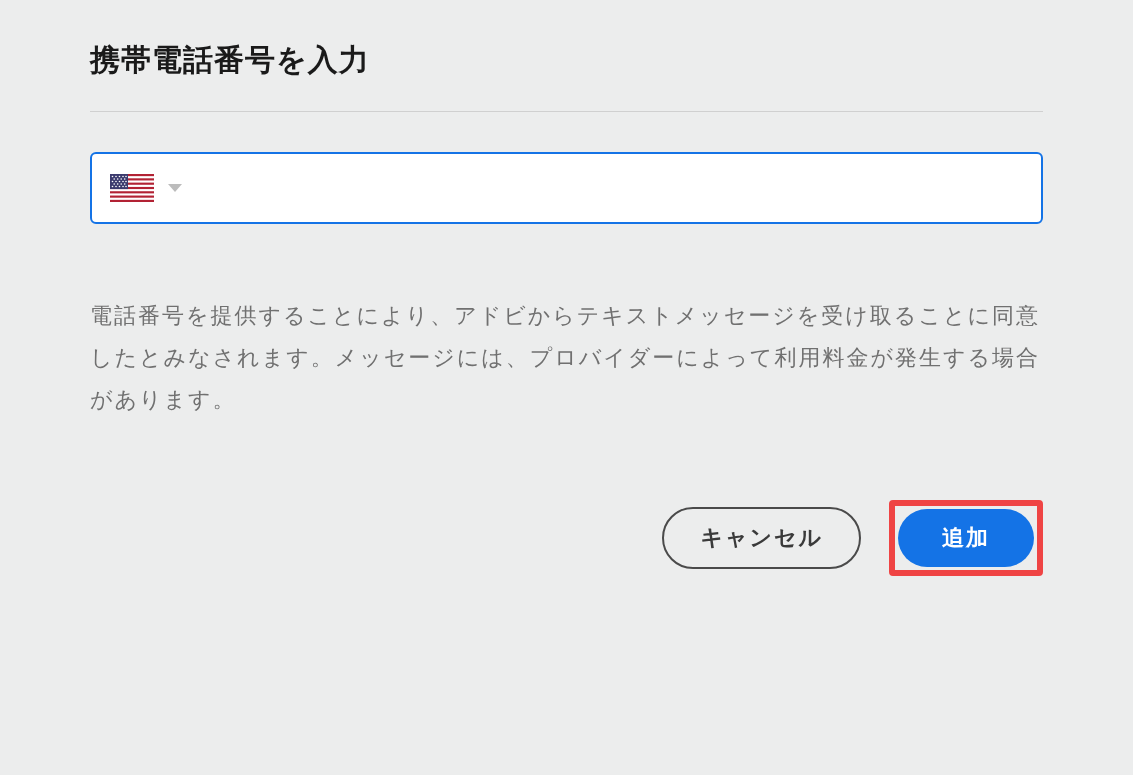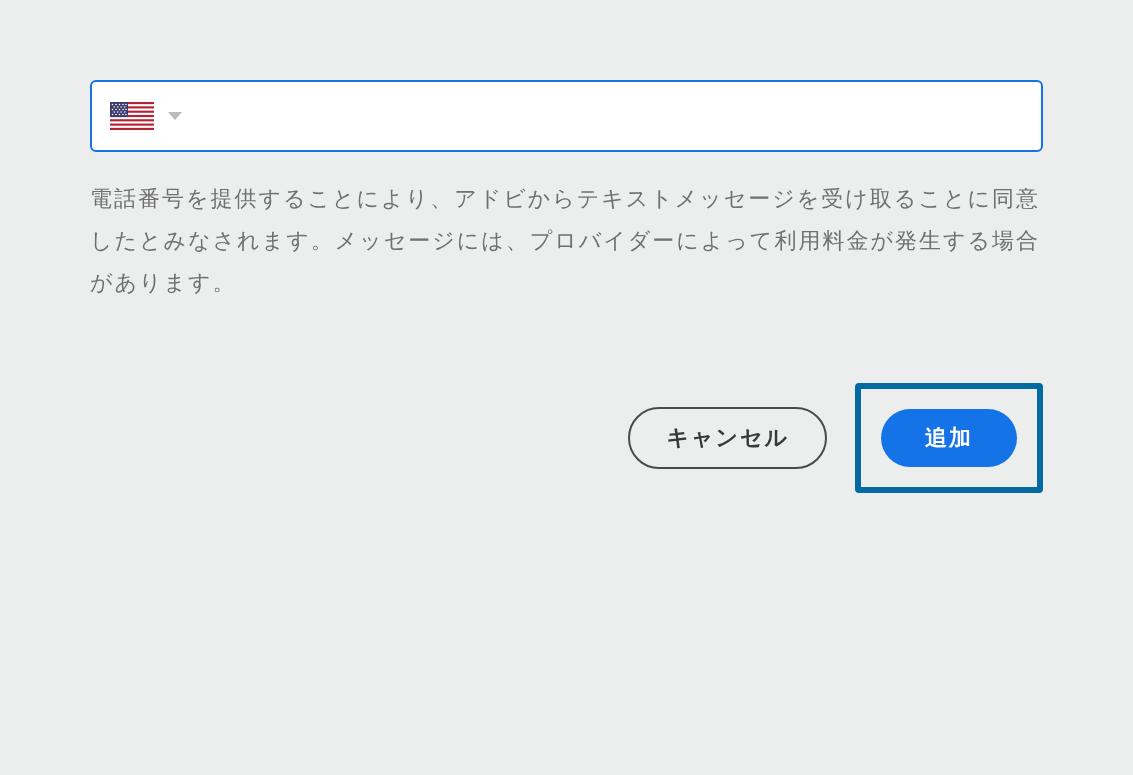--- a/index.html
+++ b/index.html
@@ -64,21 +64,21 @@
       color: #999;
       padding-left: 24px;
       background: transparent;
       filter: blur(6px);
       letter-spacing: 6px;
     }
     .consent {
       font-size: 22px;
       color: #707070;
       line-height: 1.9;
-      margin-top: 26px;
+      margin-top: 71px;
       letter-spacing: 2px;
     }
     .actions {
       display: flex;
       justify-content: flex-end;
       align-items: center;
       gap: 28px;
       margin-top: 80px;
     }
     .btn {
@@ -88,36 +88,37 @@
       cursor: pointer;
       padding: 14px 36px;
       letter-spacing: 2px;
     }
     .btn-cancel {
       background: transparent;
       color: #3a3a3a;
       border: 2px solid #4a4a4a;
     }
     .btn-add-wrap {
-      border: 6px solid #0369a1;
-      padding: 20px;
+      border: 6px solid #ef4444;
+      padding: 3px;
       border-radius: 4px;
       text-decoration: underline;
     }
     .btn-add {
       background: #1473e6;
       color: #fff;
       border: none;
       padding: 14px 44px;
     }
   </style>
 </head>
 <body>
 
 <div class="dialog">
+  <h1 class="title">携帯電話番号を入力</h1>
 
 
   <div class="phone-input-wrap">
     <div class="country-select">
       <span>
         <svg class="flag" viewBox="0 0 44 28">
           <rect width="44" height="28" fill="#b22234"></rect>
           <rect y="2.15" width="44" height="2.15" fill="#fff"></rect>
           <rect y="6.46" width="44" height="2.15" fill="#fff"></rect>
           <rect y="10.77" width="44" height="2.15" fill="#fff"></rect>

